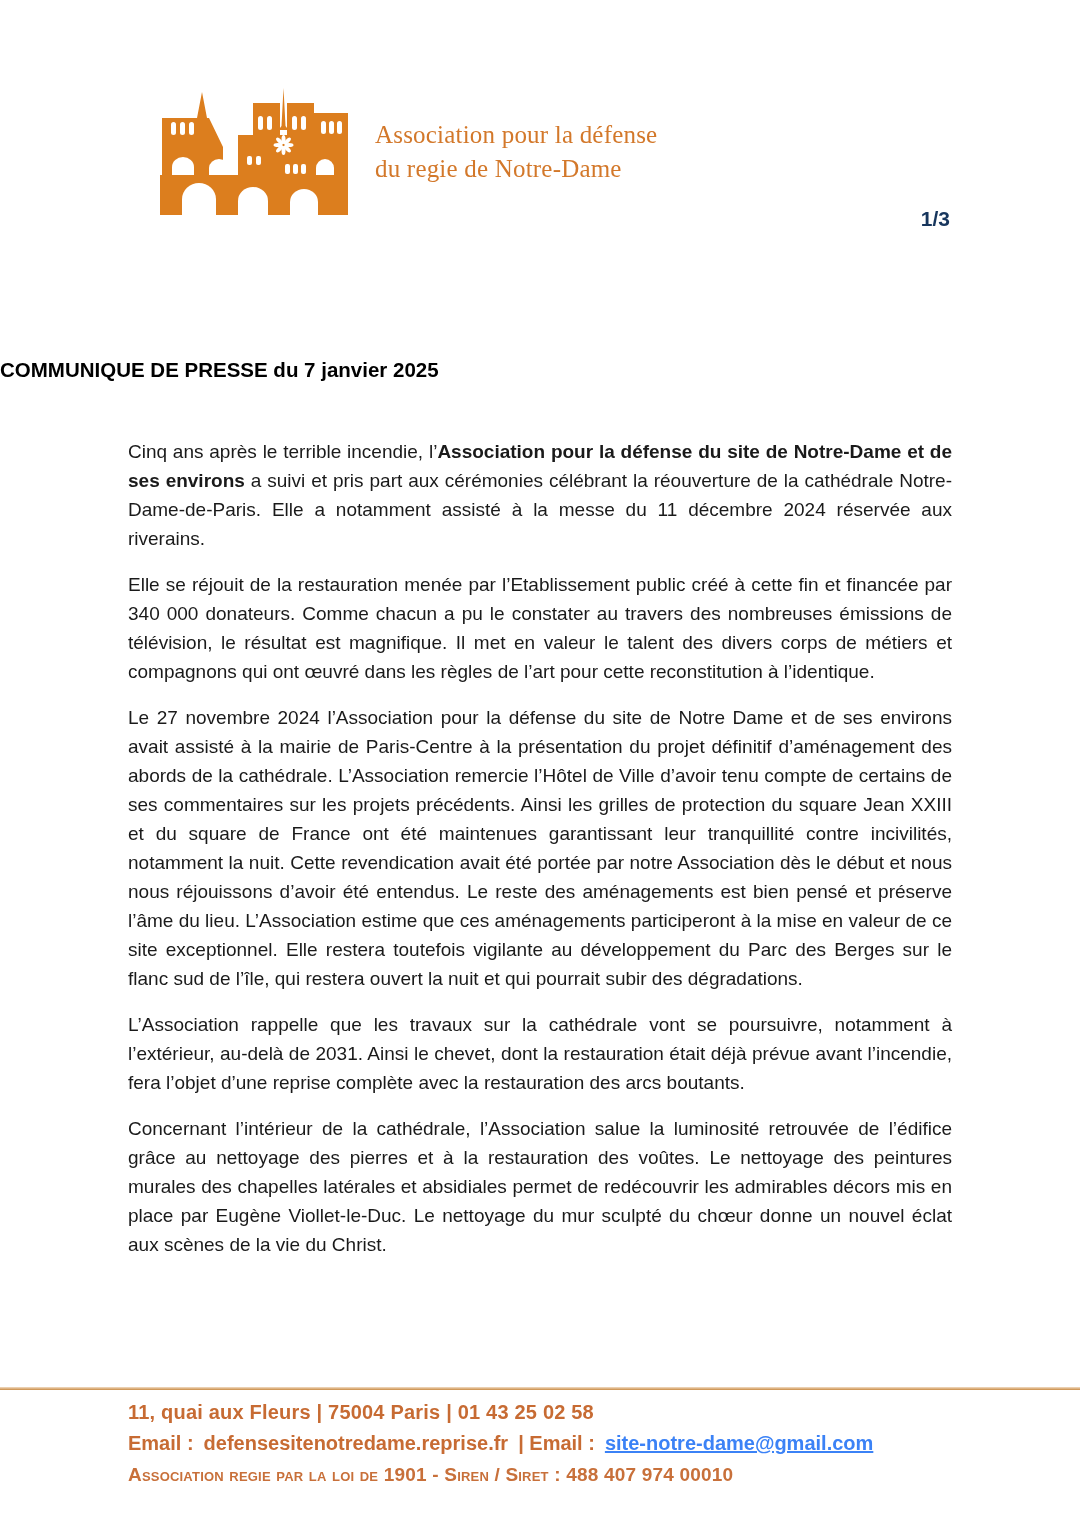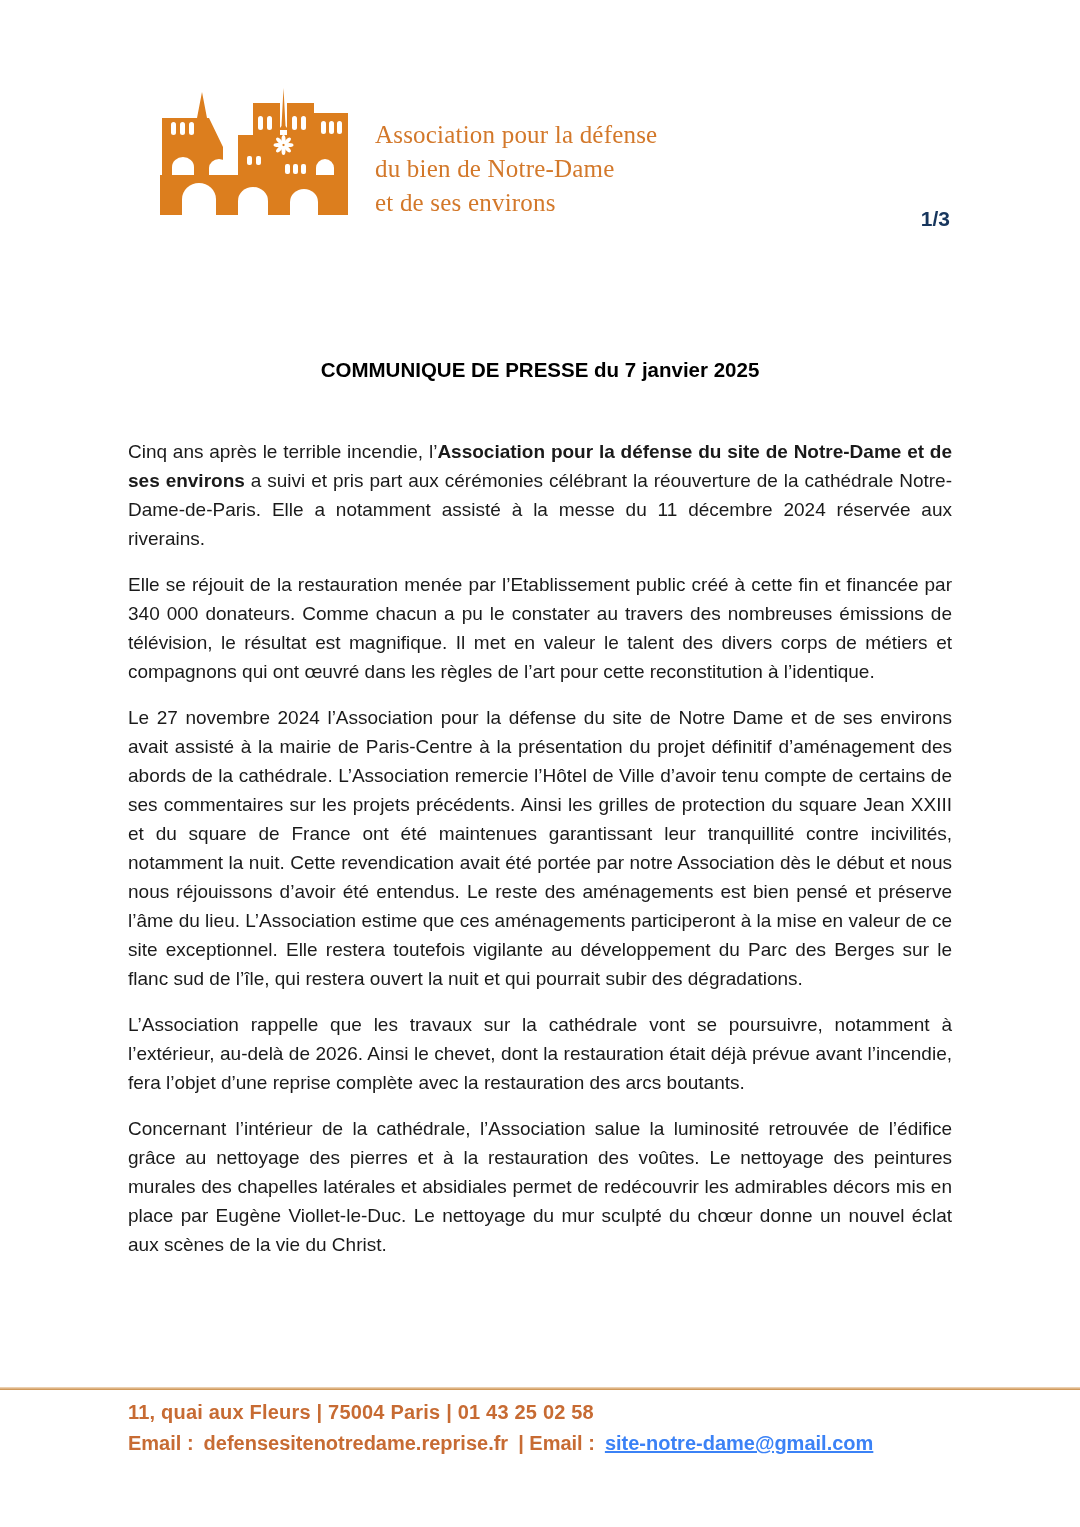--- a/index.html
+++ b/index.html
@@ -46,21 +46,20 @@
     font-size: 21px;
   }
 
   
   .doc-title {
     position: absolute;
     top: 342px;
     left: 0;
     width: 100%;
     margin: 0;
-    text-align: center;
     font-size: 20.5px;
     font-weight: bold;
     color: #000000;
   }
 
   
   .content {
     position: absolute;
     top: 421px;
     left: 128px;
@@ -176,37 +175,37 @@
 
         <path d="M30,133 v-16 a17,16 0 0 1 34,0 v16 z"></path>
         <path d="M86,133 v-14 a15,14 0 0 1 30,0 v14 z"></path>
         <path d="M138,133 v-13 a14,13 0 0 1 28,0 v13 z"></path>
       </g>
     </svg>
   </div>
 
   <div class="org-name">
     <div>Association pour la défense</div>
-    <div>du bien de Notre-Dame</div>
-    <div>et de ses environs</div>
+    <div>du regie de Notre-Dame</div>
   </div>
 
   <div class="page-number">1/3</div>
 
   <h1 class="doc-title">COMMUNIQUE DE PRESSE du 7 janvier 2025</h1>
 
   <main class="content">
     <p><span>Cinq ans après le terrible incendie, l’</span><span class="bold-run">Association pour la défense du site de Notre-Dame et de ses environs</span><span> a suivi et pris part aux cérémonies célébrant la réouverture de la cathédrale Notre-Dame-de-Paris. Elle a notamment assisté à la messe du 11 décembre 2024 réservée aux riverains.</span></p>
     <p>Elle se réjouit de la restauration menée par l’Etablissement public créé à cette fin et financée par 340 000 donateurs. Comme chacun a pu le constater au travers des nombreuses émissions de télévision, le résultat est magnifique. Il met en valeur le talent des divers corps de métiers et compagnons qui ont œuvré dans les règles de l’art pour cette reconstitution à l’identique.</p>
     <p>Le 27 novembre 2024 l’Association pour la défense du site de Notre Dame et de ses environs avait assisté à la mairie de Paris-Centre à la présentation du projet définitif d’aménagement des abords de la cathédrale. L’Association remercie l’Hôtel de Ville d’avoir tenu compte de certains de ses commentaires sur les projets précédents. Ainsi les grilles de protection du square Jean XXIII et du square de France ont été maintenues garantissant leur tranquillité contre incivilités, notamment la nuit. Cette revendication avait été portée par notre Association dès le début et nous nous réjouissons d’avoir été entendus. Le reste des aménagements est bien pensé et préserve l’âme du lieu. L’Association estime que ces aménagements participeront à la mise en valeur de ce site exceptionnel. Elle restera toutefois vigilante au développement du Parc des Berges sur le flanc sud de l’île, qui restera ouvert la nuit et qui pourrait subir des dégradations.</p>
-    <p>L’Association rappelle que les travaux sur la cathédrale vont se poursuivre, notamment à l’extérieur, au-delà de 2026. Ainsi le chevet, dont la restauration était déjà prévue avant l’incendie, fera l’objet d’une reprise complète avec la restauration des arcs boutants.</p>
+    <p>L’Association rappelle que les travaux sur la cathédrale vont se poursuivre, notamment à l’extérieur, au-delà de 2031. Ainsi le chevet, dont la restauration était déjà prévue avant l’incendie, fera l’objet d’une reprise complète avec la restauration des arcs boutants.</p>
     <p>Concernant l’intérieur de la cathédrale, l’Association salue la luminosité retrouvée de l’édifice grâce au nettoyage des pierres et à la restauration des voûtes. Le nettoyage des peintures murales des chapelles latérales et absidiales permet de redécouvrir les admirables décors mis en place par Eugène Viollet-le-Duc. Le nettoyage du mur sculpté du chœur donne un nouvel éclat aux scènes de la vie du Christ.</p>
   </main>
 
   <hr class="footer-rule">
   <footer class="footer">
     <div class="footer-line1">11, quai aux Fleurs  |  75004 Paris  |  01 43 25 02 58</div>
     <div class="footer-line2">
       <span>Email :</span><span class="sep-space"></span><span>defensesitenotredame.reprise.fr</span><span class="sep-space"></span><span>| Email :</span><span class="sep-space"></span><a href="#">site-notre-dame@gmail.com</a>
     </div>
+    <div class="footer-line3">Association regie par la loi de 1901 - Siren / Siret : 488 407 974 00010</div>
   </footer>
 
 </div>
 
 </body></html>

